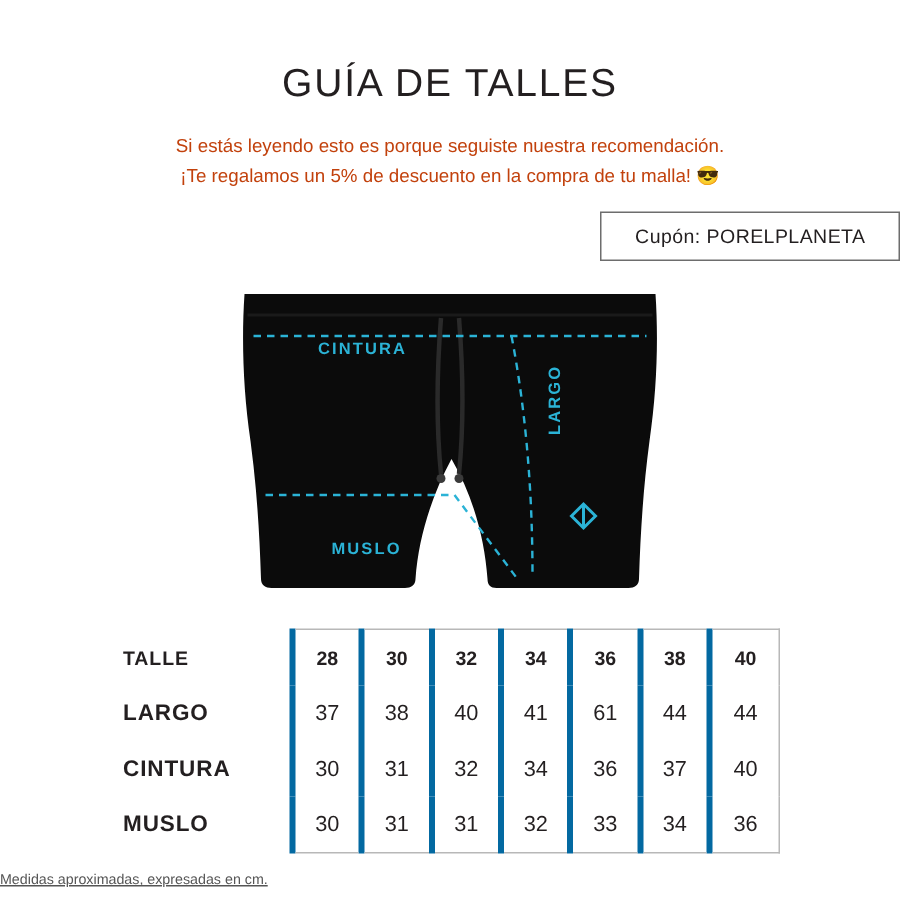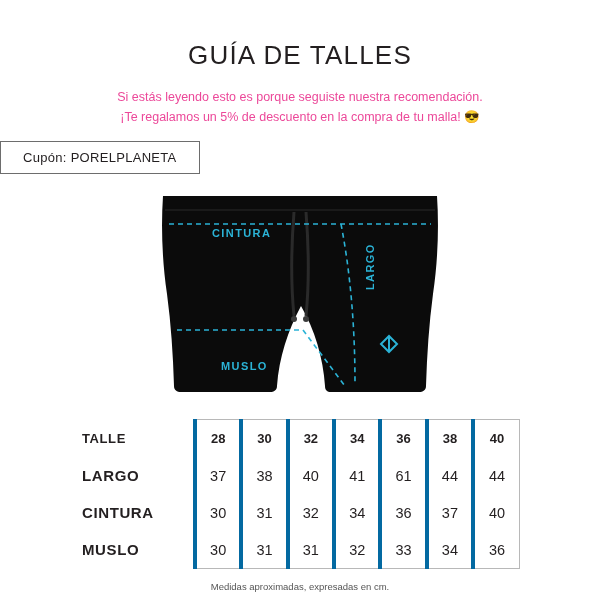--- a/index.html
+++ b/index.html
@@ -29,30 +29,30 @@
     font-weight: normal;
     letter-spacing: 1.2px;
     margin-top: 40px;
     color: #231f20;
   }
   .subtitle {
     text-align: center;
     font-size: 12.5px;
     line-height: 1.55;
     margin-top: 14px;
-    color: #ec4899;
+    color: #c2410c;
   }
   .subtitle .line {
     display: block;
   }
 
   
   .coupon-wrap {
     display: flex;
-    justify-content: flex-start;
+    justify-content: flex-end;
     margin-top: 14px;
   }
   .coupon-box {
     border: 1px solid #6d6d6d;
     padding: 8px 22px;
     font-size: 13px;
     color: #231f20;
     letter-spacing: 0.3px;
   }
 
@@ -123,24 +123,24 @@
   }
   table.sizes tr.head td.cell,
   table.sizes tr.head th.cell {
     border-top: 1px solid #b8b8b8;
   }
   table.sizes tr.last td.cell {
     border-bottom: 1px solid #b8b8b8;
   }
 
   .footnote {
-    text-align: center;
     font-size: 9.5px;
     color: #555555;
     margin-top: 12px;
+    text-decoration: underline;
   }
 </style>
 </head>
 <body>
 
 <div class="page">
 
   <h1 class="title">GUÍA DE TALLES</h1>
 
   <div class="subtitle">

